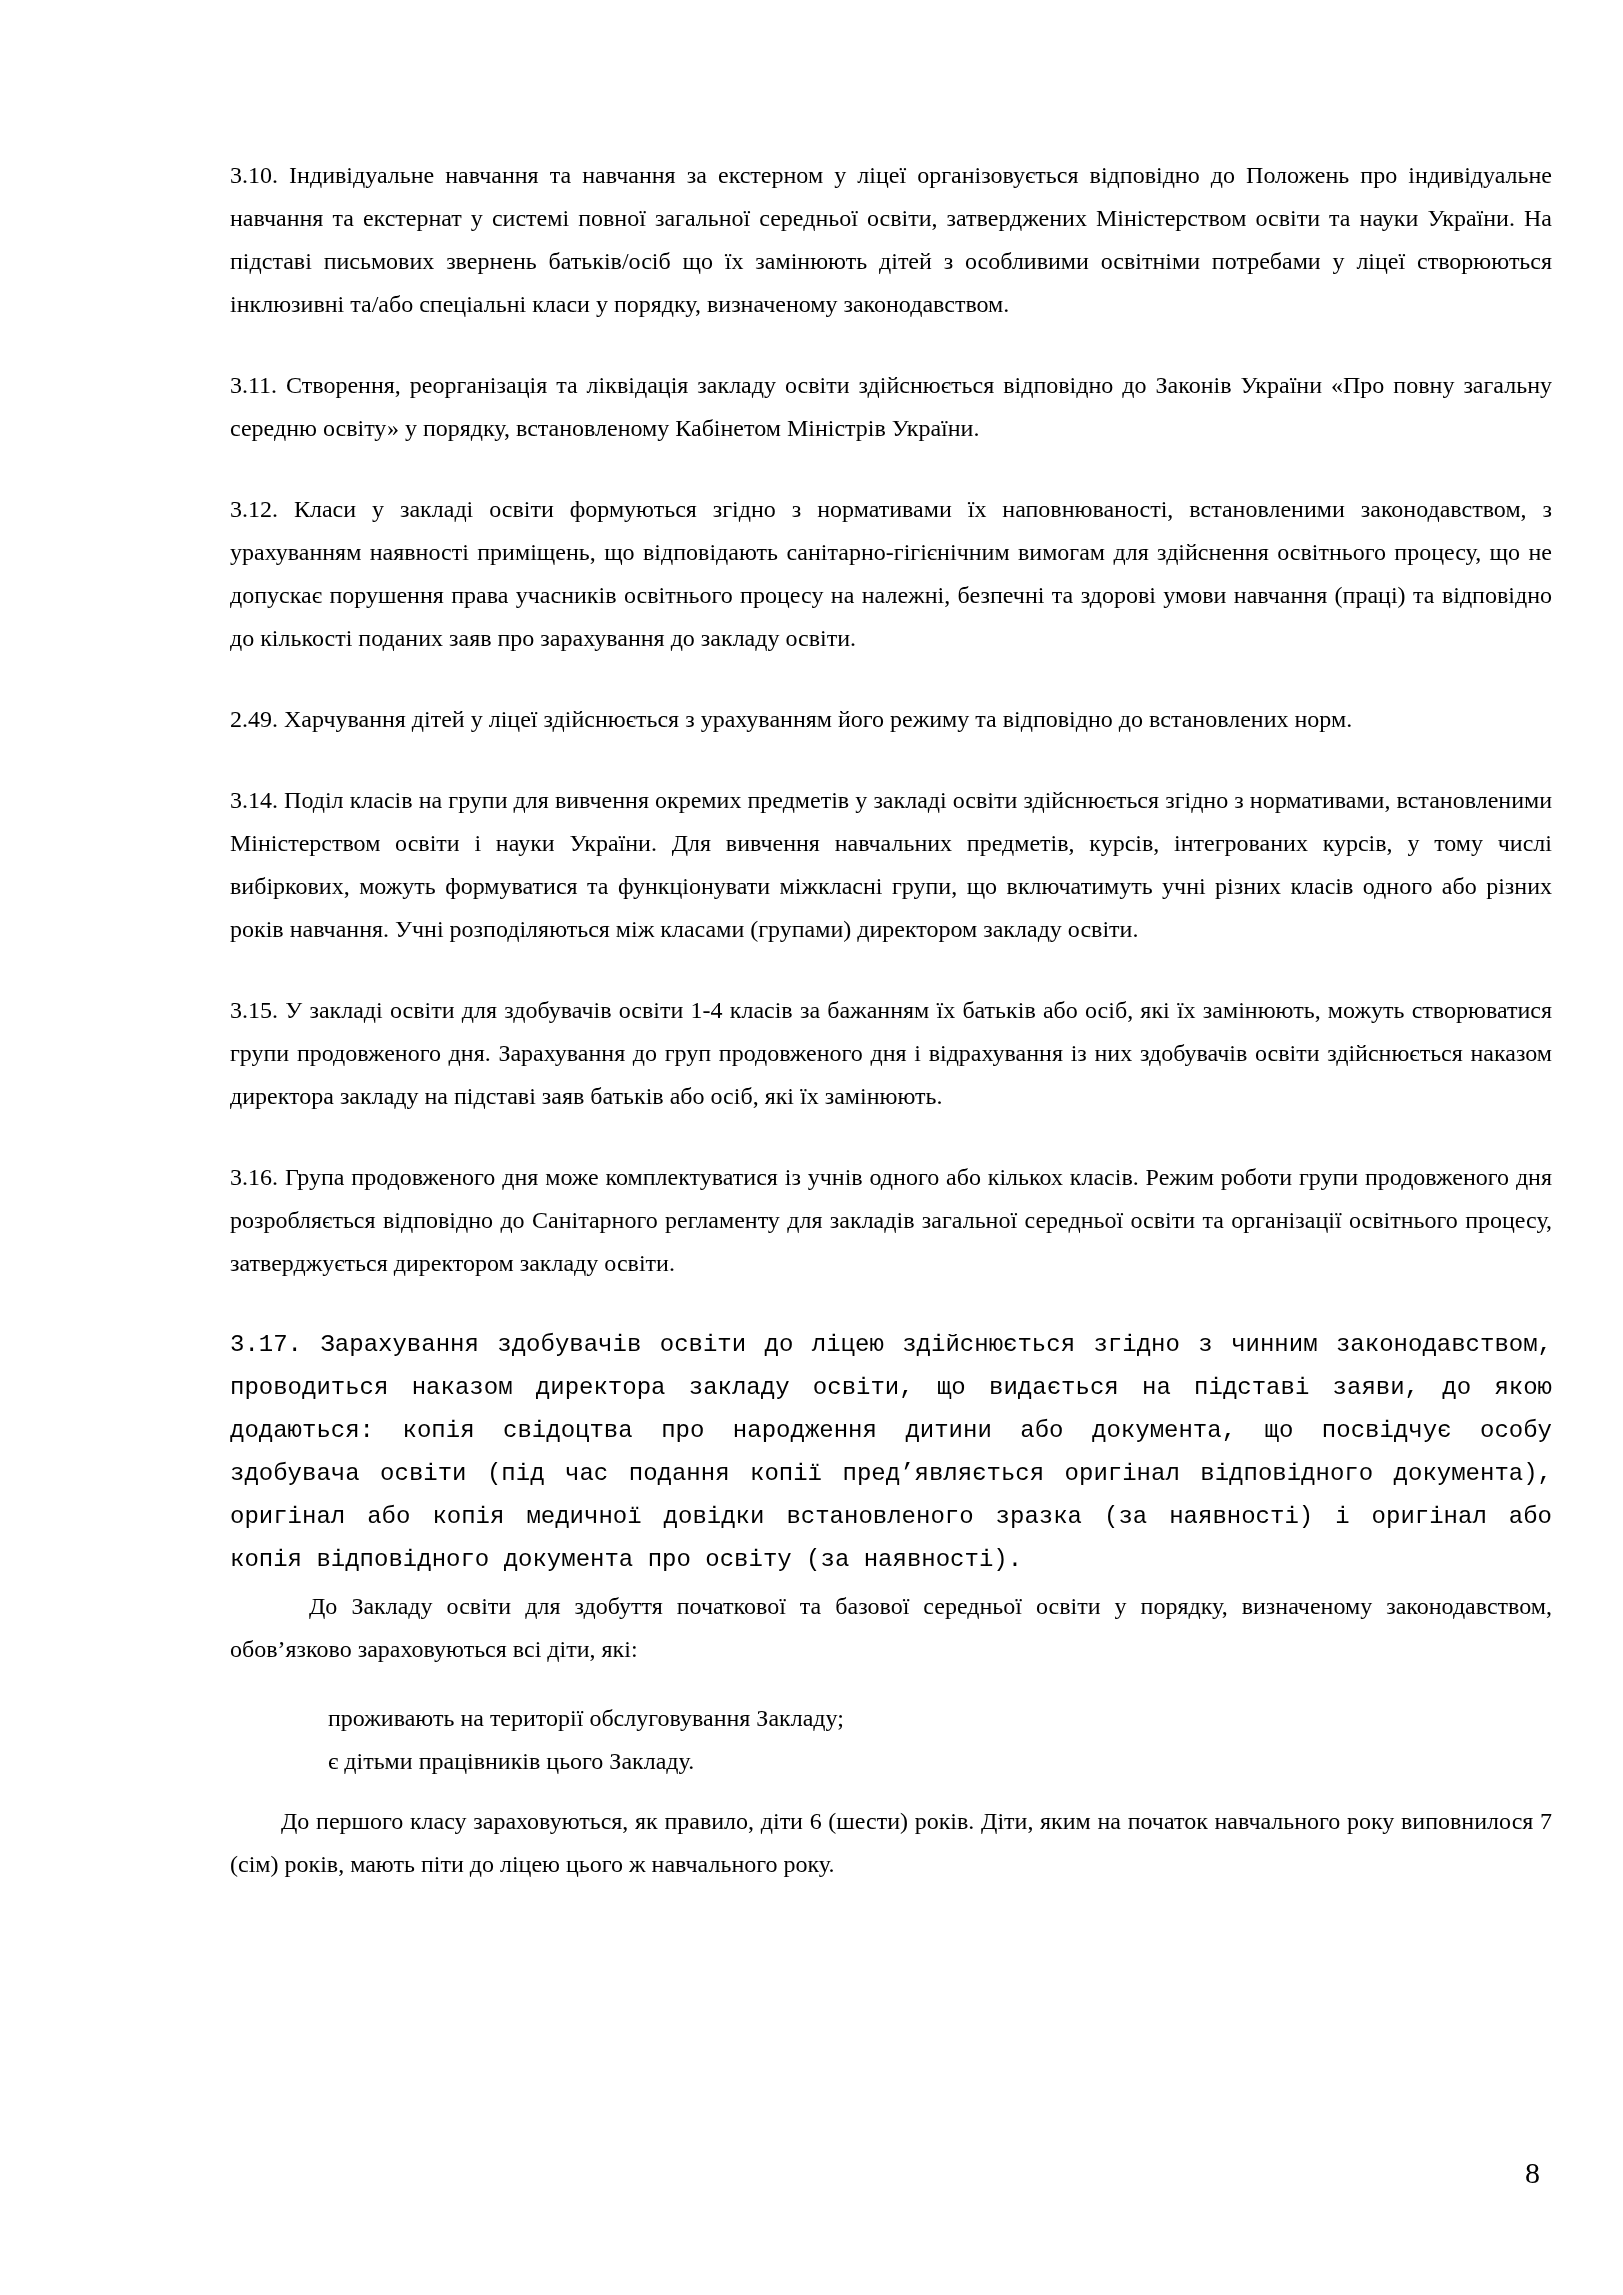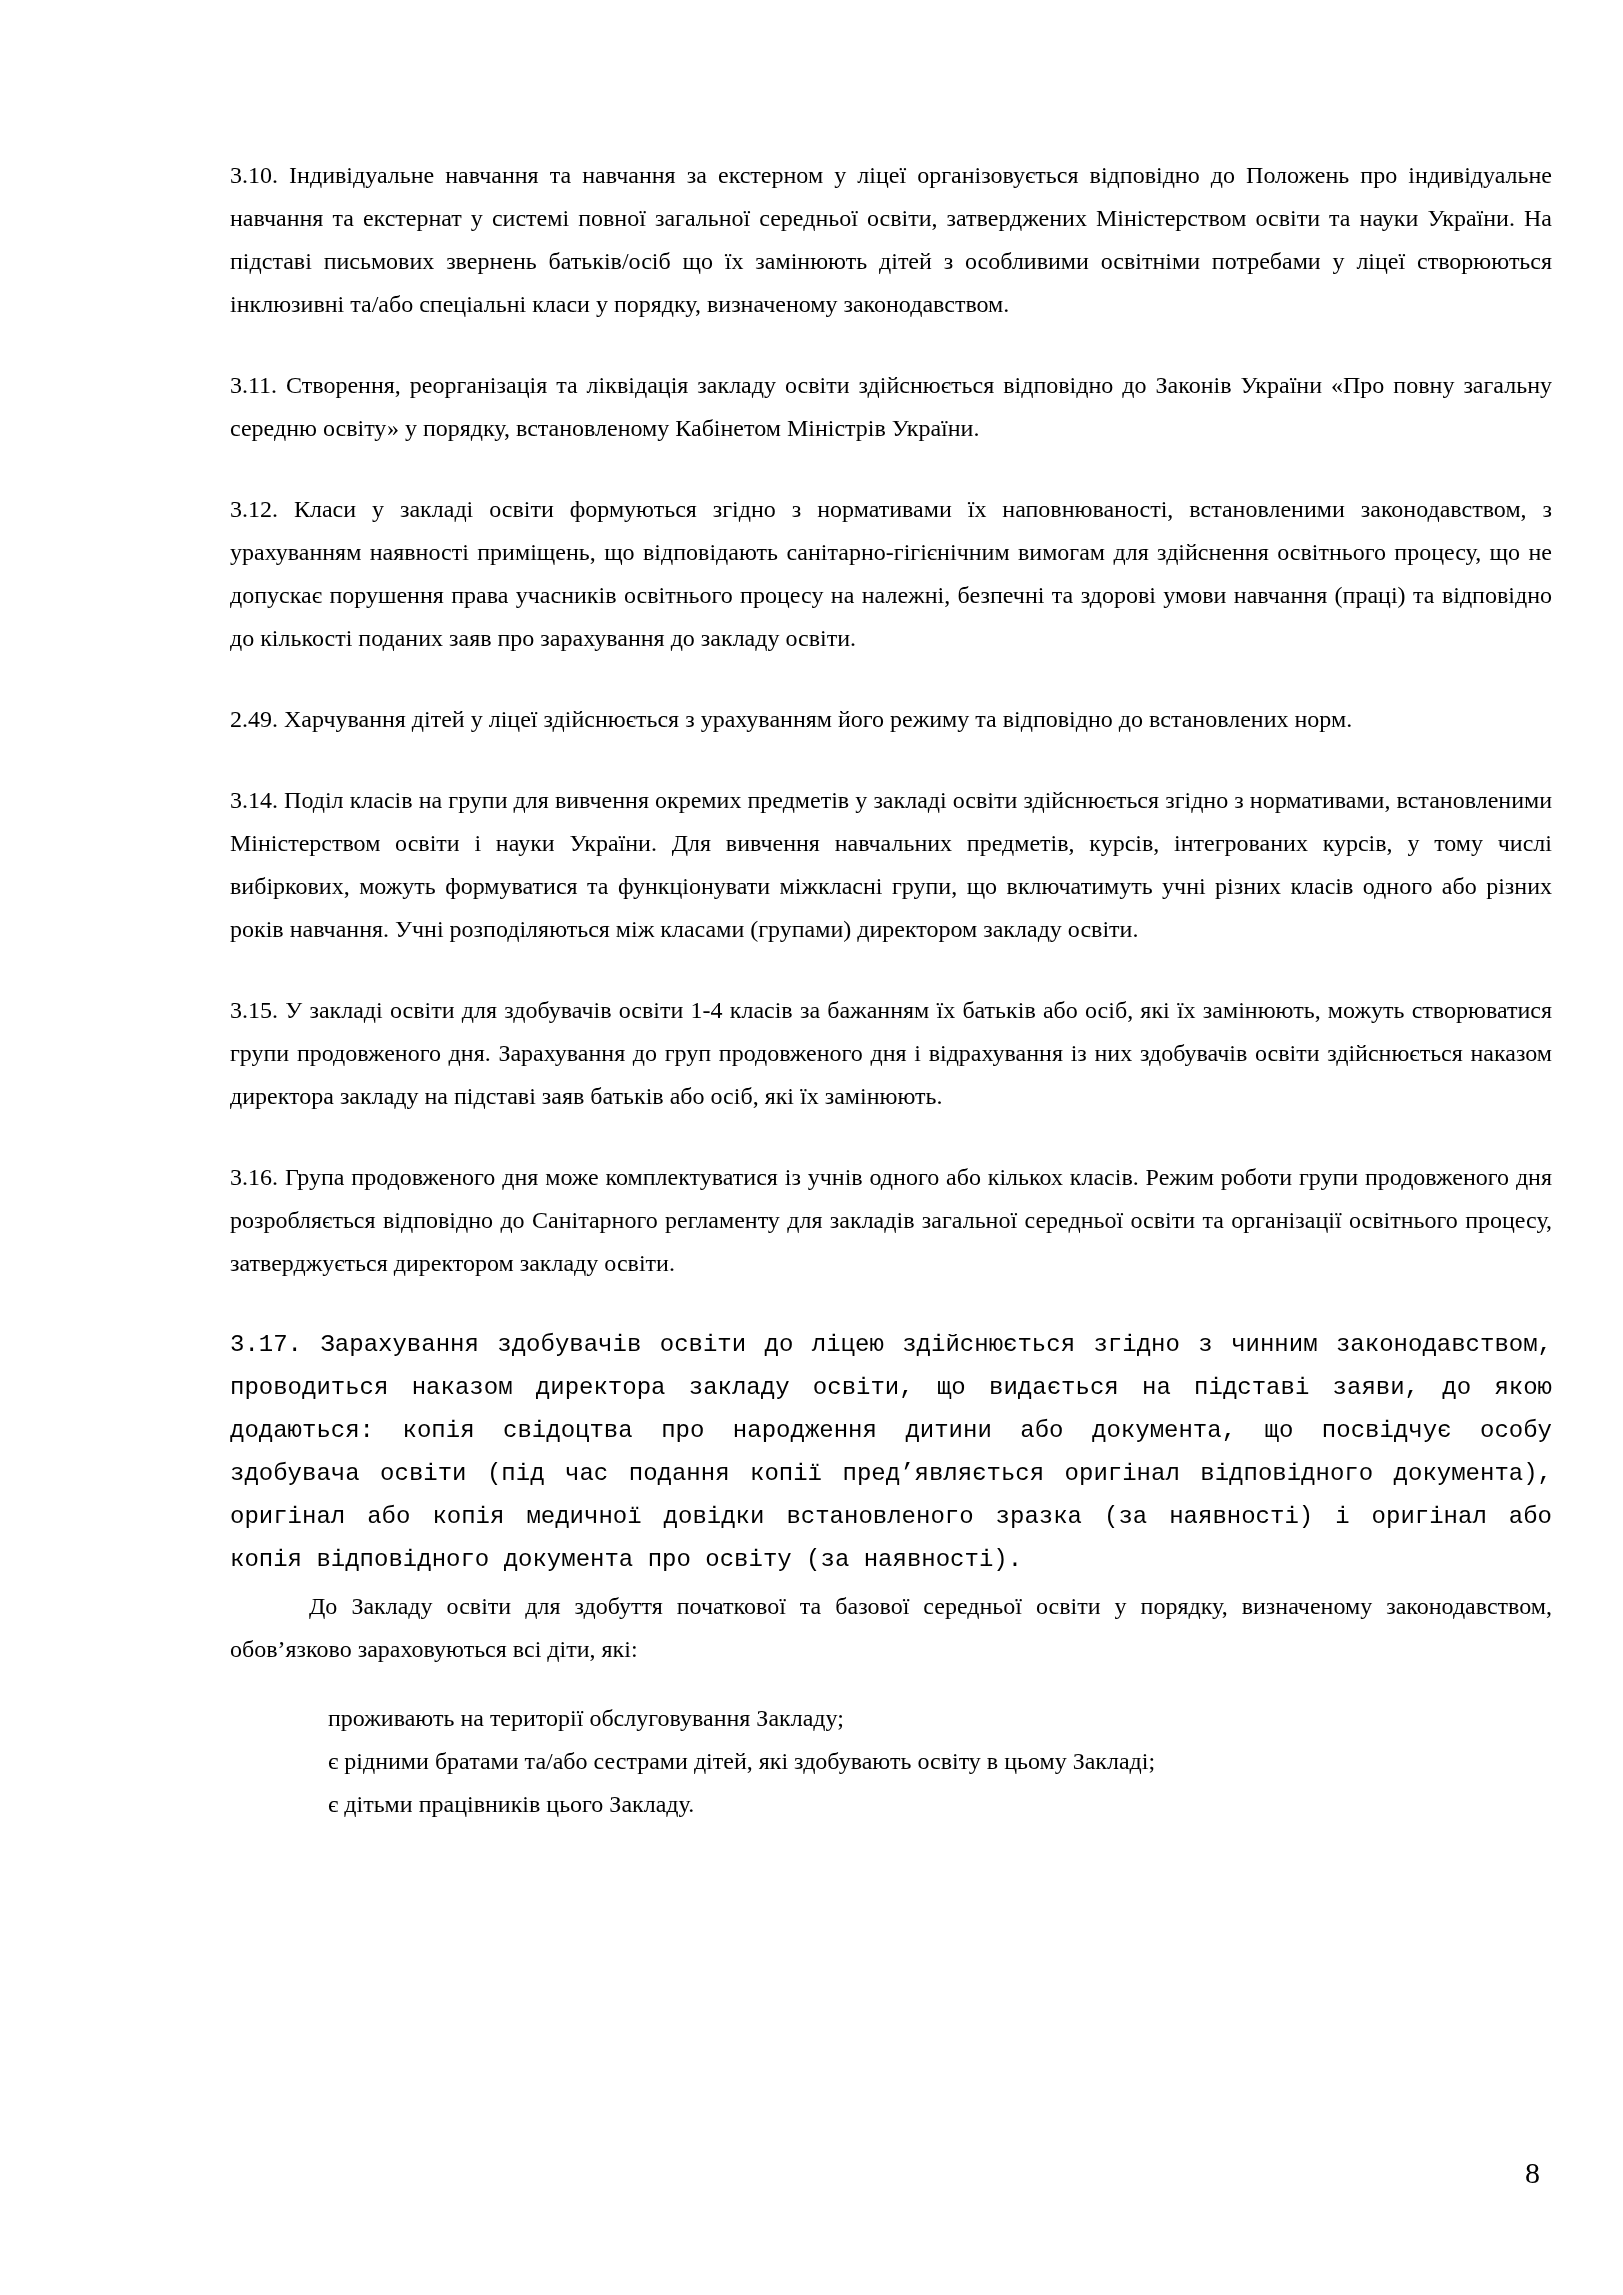--- a/index.html
+++ b/index.html
@@ -62,19 +62,19 @@
   <p class="para">3.11. Створення, реорганізація та ліквідація закладу освіти здійснюється відповідно до Законів України «Про повну загальну середню освіту» у порядку, встановленому Кабінетом Міністрів України.</p>
   <p class="para">3.12. Класи у закладі освіти формуються згідно з нормативами їх наповнюваності, встановленими законодавством, з урахуванням наявності приміщень, що відповідають санітарно-гігієнічним вимогам для здійснення освітнього процесу, що не допускає порушення права учасників освітнього процесу на належні, безпечні та здорові умови навчання (праці) та відповідно до кількості поданих заяв про зарахування до закладу освіти.</p>
   <p class="para">2.49. Харчування дітей у ліцеї здійснюється з урахуванням його режиму та відповідно до встановлених норм.</p>
   <p class="para">3.14. Поділ класів на групи для вивчення окремих предметів у закладі освіти здійснюється згідно з нормативами, встановленими Міністерством освіти і науки України. Для вивчення навчальних предметів, курсів, інтегрованих курсів, у тому числі вибіркових, можуть формуватися та функціонувати міжкласні групи, що включатимуть учні різних класів одного або різних років навчання. Учні розподіляються між класами (групами) директором закладу освіти.</p>
   <p class="para">3.15. У закладі освіти для здобувачів освіти 1-4 класів за бажанням їх батьків або осіб, які їх замінюють, можуть створюватися групи продовженого дня. Зарахування до груп продовженого дня і відрахування із них здобувачів освіти здійснюється наказом директора закладу на підставі заяв батьків або осіб, які їх замінюють.</p>
   <p class="para">3.16. Група продовженого дня може комплектуватися із учнів одного або кількох класів. Режим роботи групи продовженого дня розробляється відповідно до Санітарного регламенту для закладів загальної середньої освіти та організації освітнього процесу, затверджується директором закладу освіти.</p>
   <p class="para tight">3.17. Зарахування здобувачів освіти до ліцею здійснюється згідно з чинним законодавством, проводиться наказом директора закладу освіти, що видається на підставі заяви, до якою додаються: копія свідоцтва про народження дитини або документа, що посвідчує особу здобувача освіти (під час подання копії пред’являється оригінал відповідного документа), оригінал або копія медичної довідки встановленого зразка (за наявності) і оригінал або копія відповідного документа про освіту (за наявності).</p>
   <p class="para indent">До Закладу освіти для здобуття початкової та базової середньої освіти у порядку, визначеному законодавством, обов’язково зараховуються всі діти, які:</p>
   <ul class="list">
     <li>проживають на території обслуговування Закладу;</li>
-    <li>є рідними братами та/або сестрами дітей, які здобувають освіту в цьому Закладі;</li>
     <li>є дітьми працівників цього Закладу.</li>
   </ul>
+  <p class="para first-indent">До першого класу зараховуються, як правило, діти 6 (шести) років. Діти, яким на початок навчального року виповнилося 7 (сім) років, мають піти до ліцею цього ж навчального року.</p>
 </div>
 
 <div class="page-number">8</div>
 
 
 </body></html>

